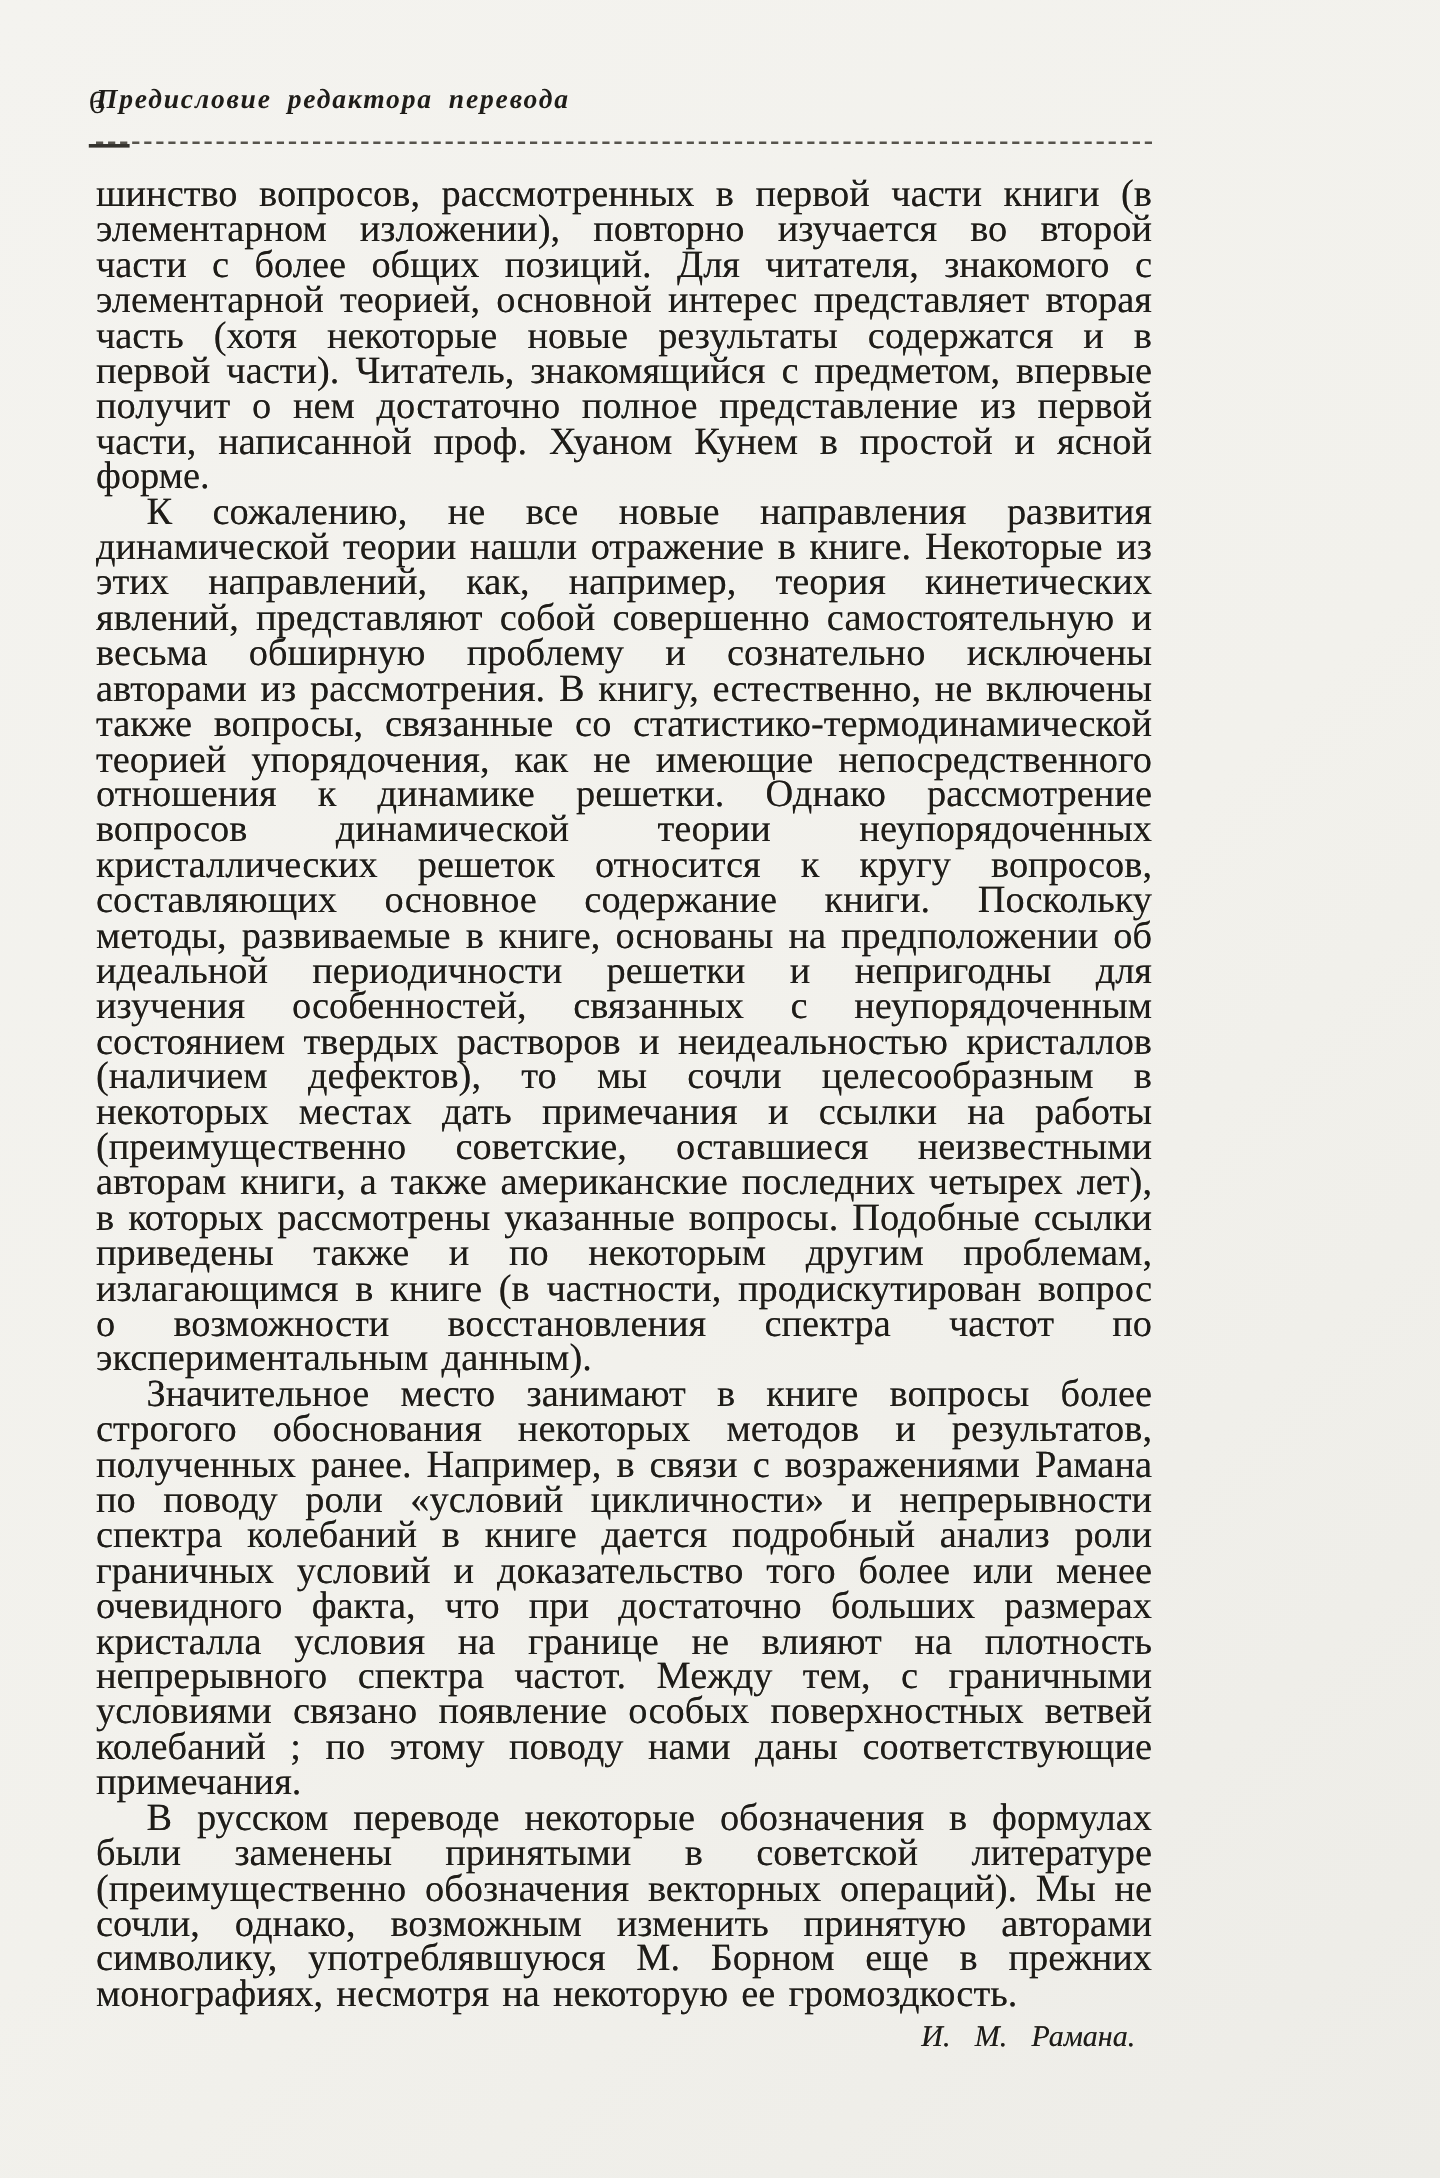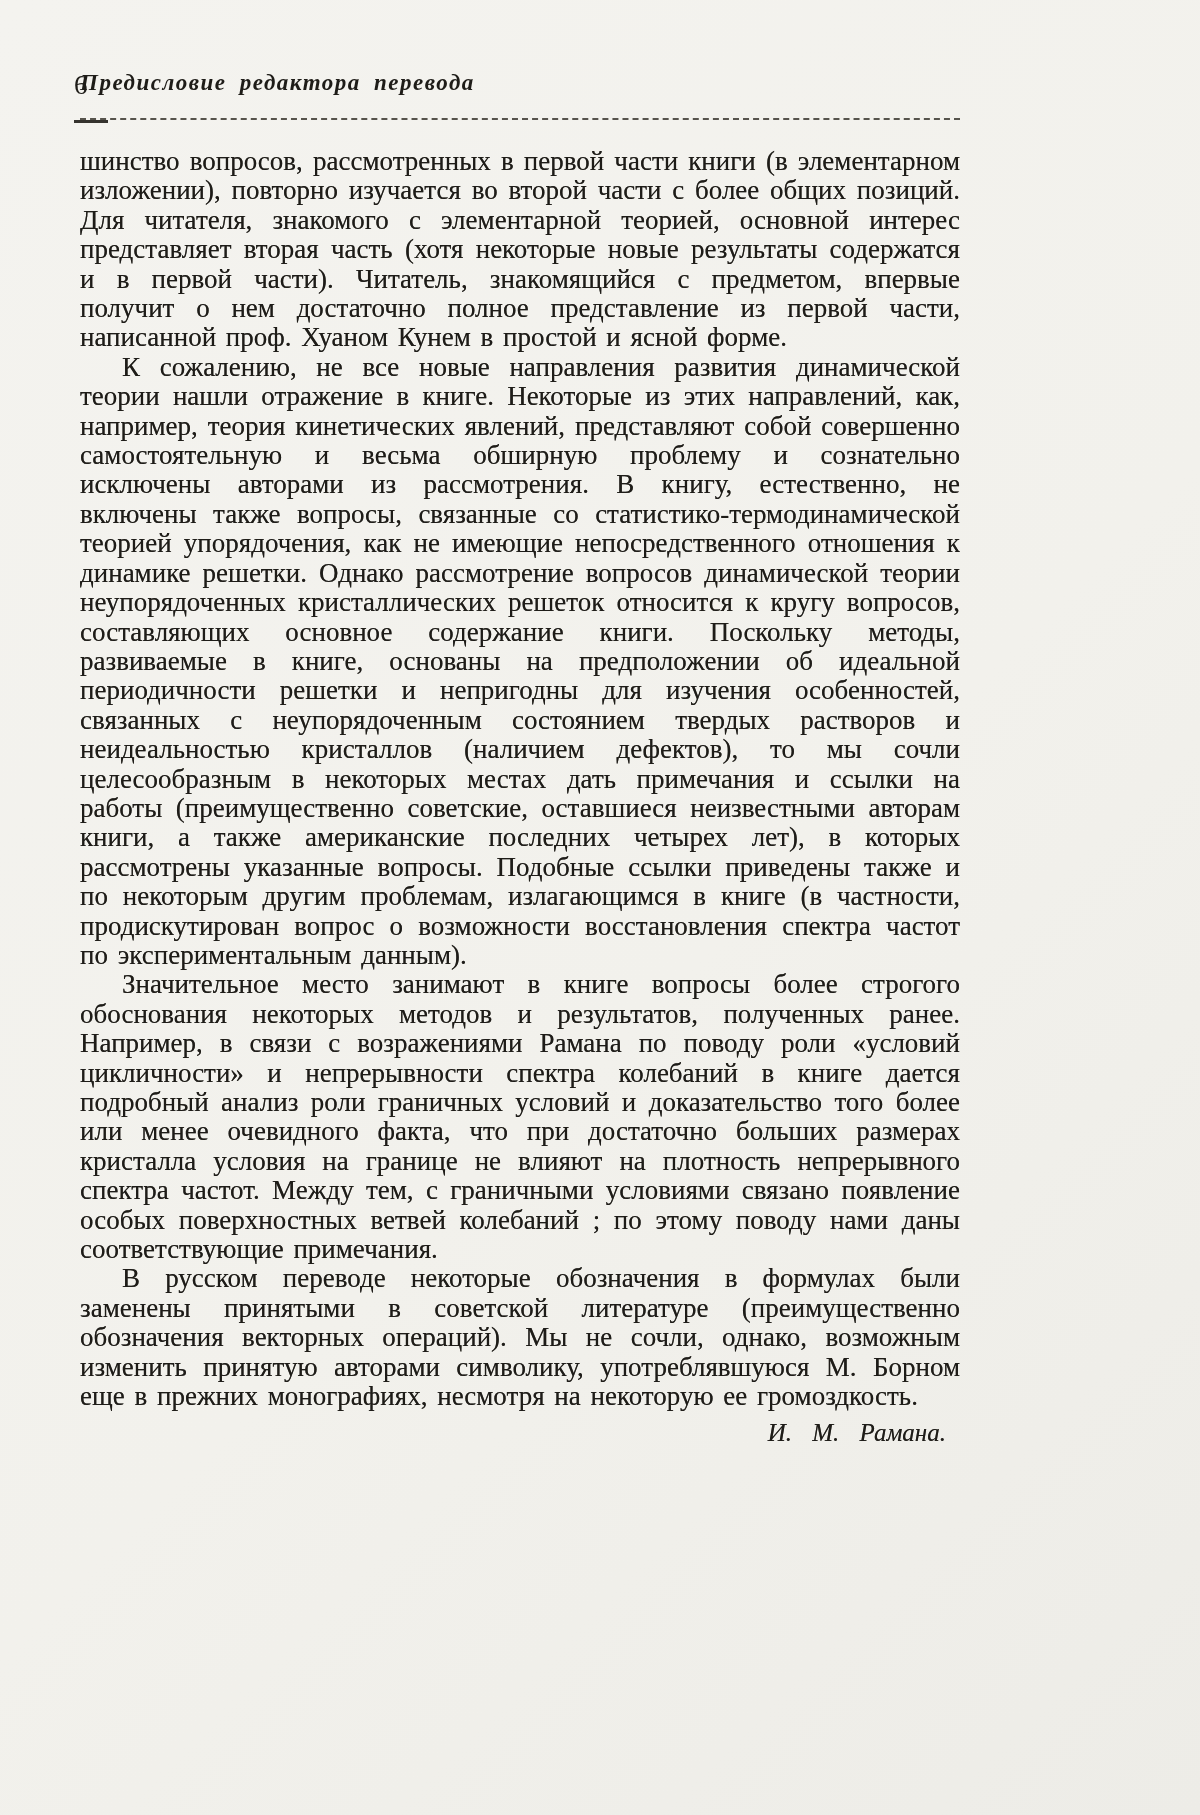--- a/index.html
+++ b/index.html
@@ -55,21 +55,21 @@
   .header-rule .bold-tick {
     position: absolute;
     left: -6px;
     bottom: -5px;
     width: 34px;
     height: 3px;
     background: #35332e;
   }
   .body-text {
     margin-top: 27px;
-    font-size: 27px;
+    font-size: 32px;
     line-height: 29.4px;
     text-align: justify;
     word-spacing: 3px;
     text-shadow: 0 0 0.45px rgba(20, 18, 14, 0.65);
   }
   .body-text p {
     margin: 0;
     text-indent: 42px;
   }
   .body-text p.noindent {

